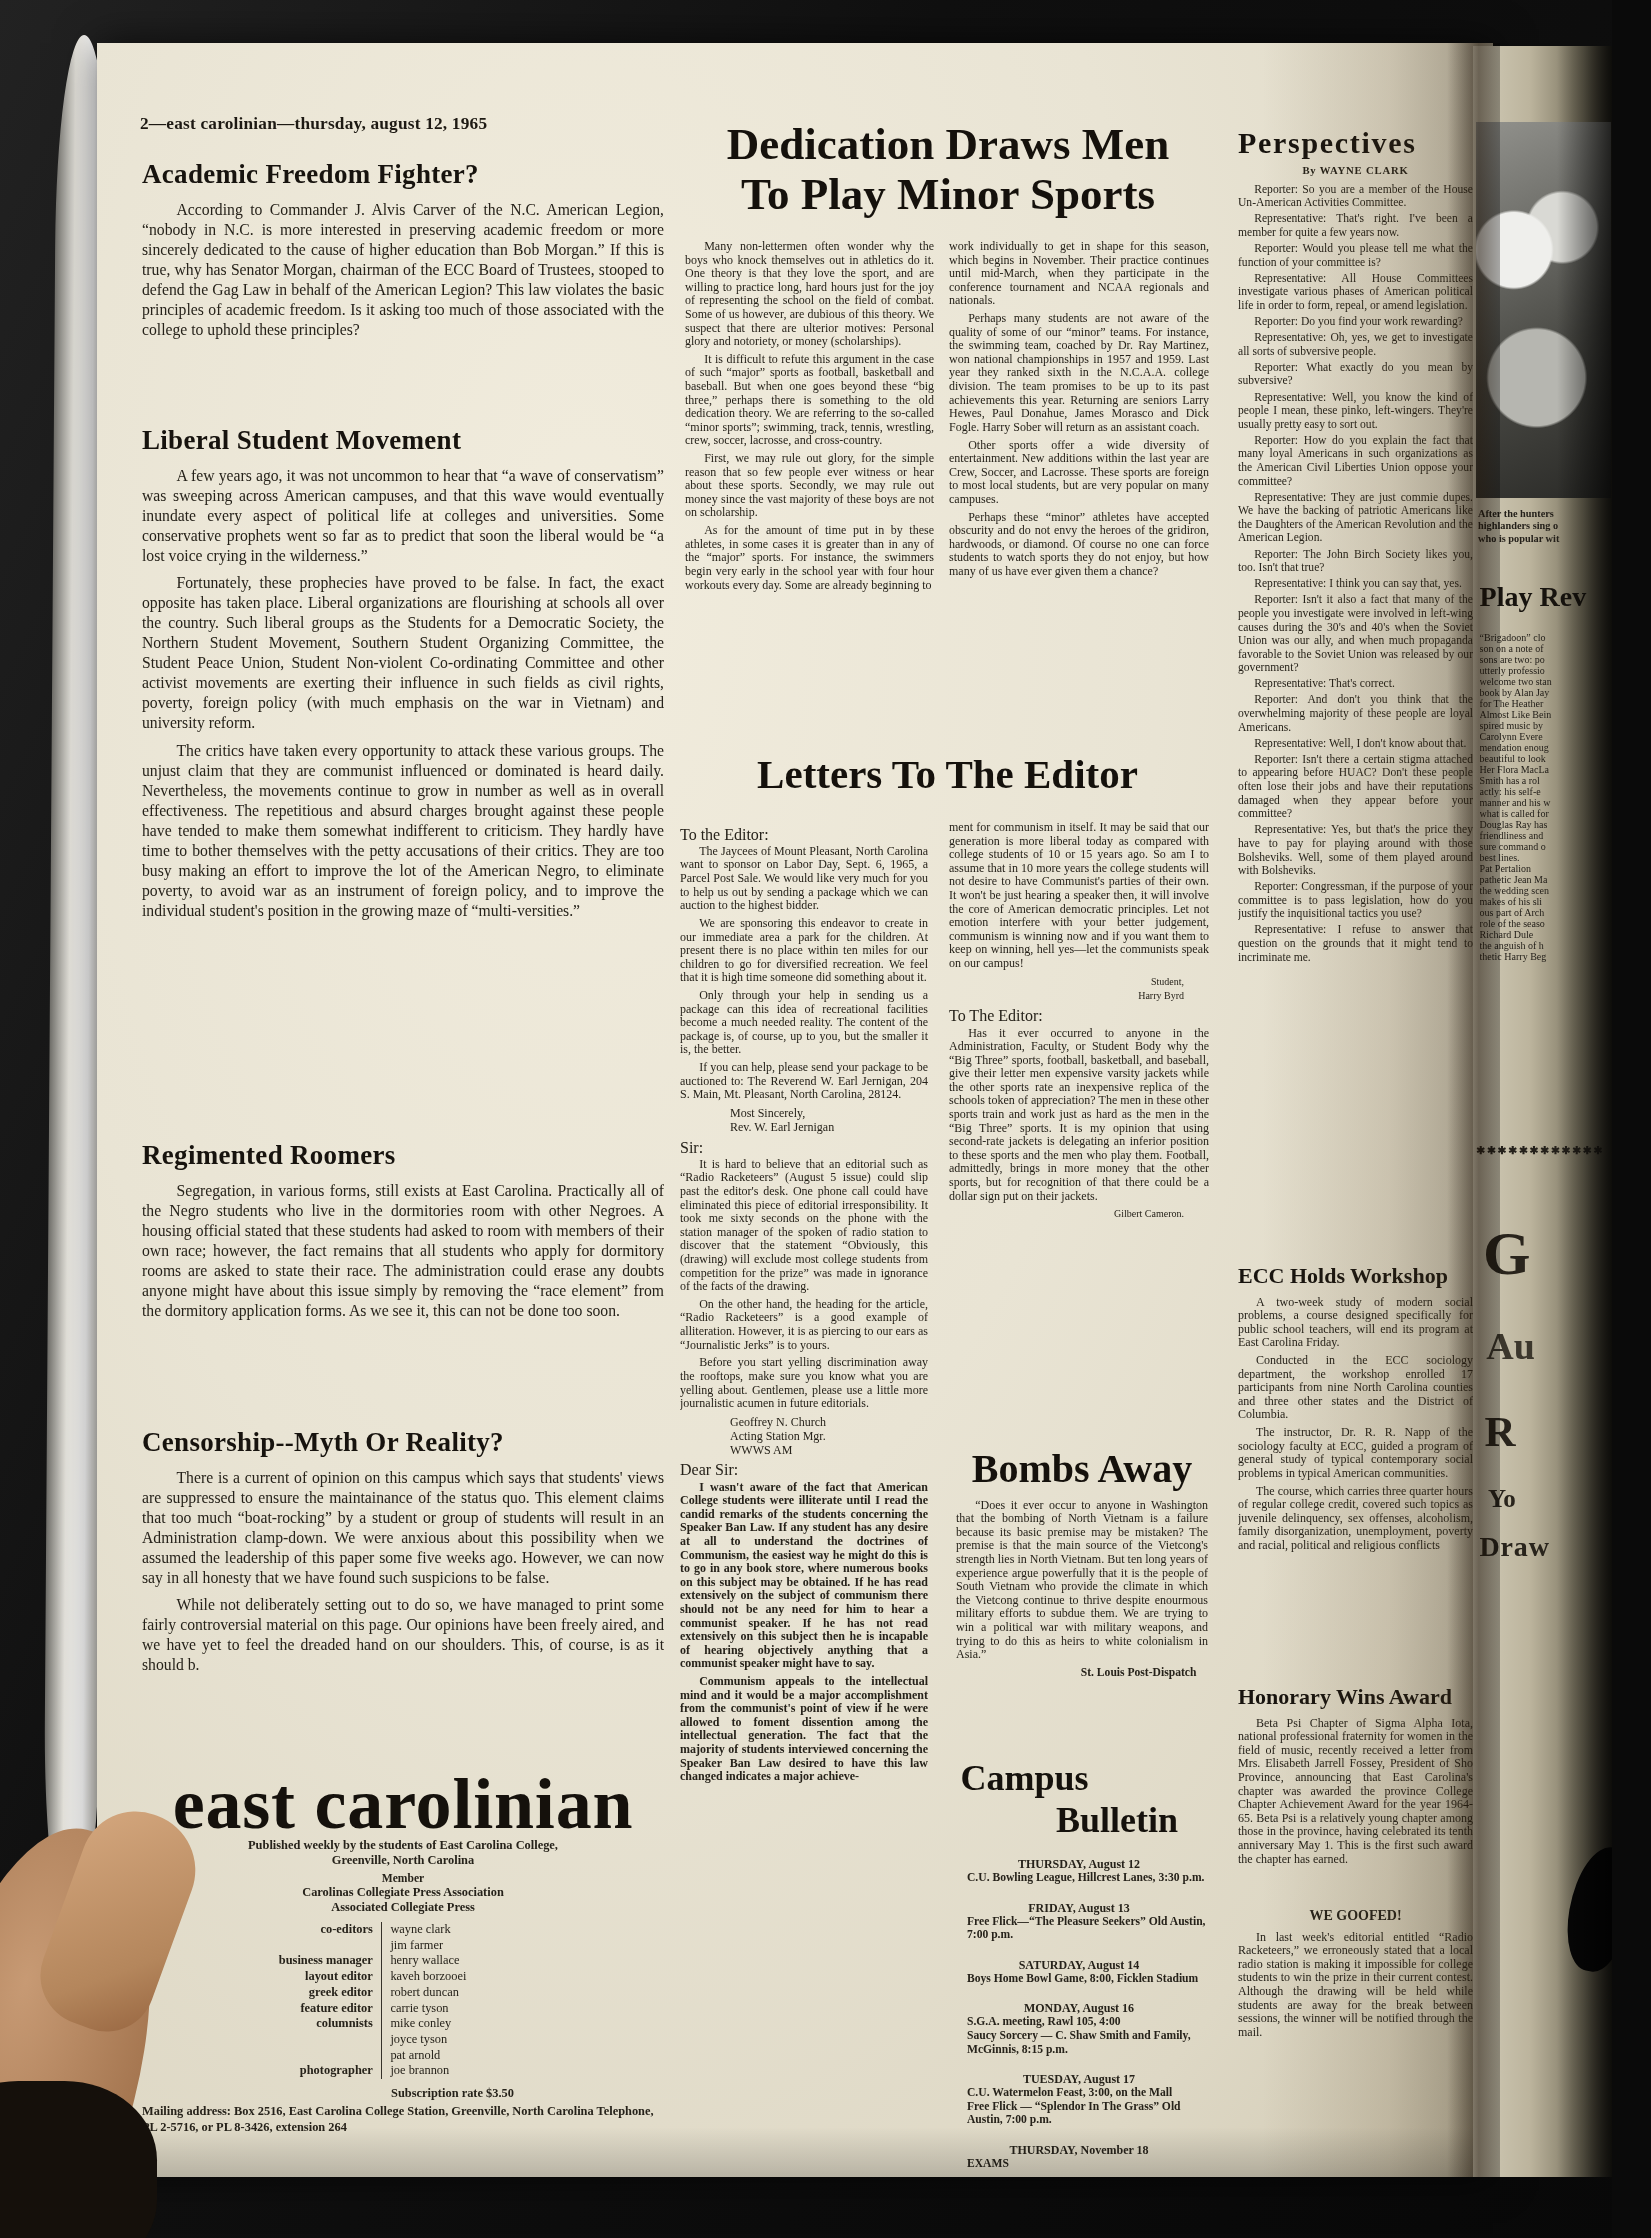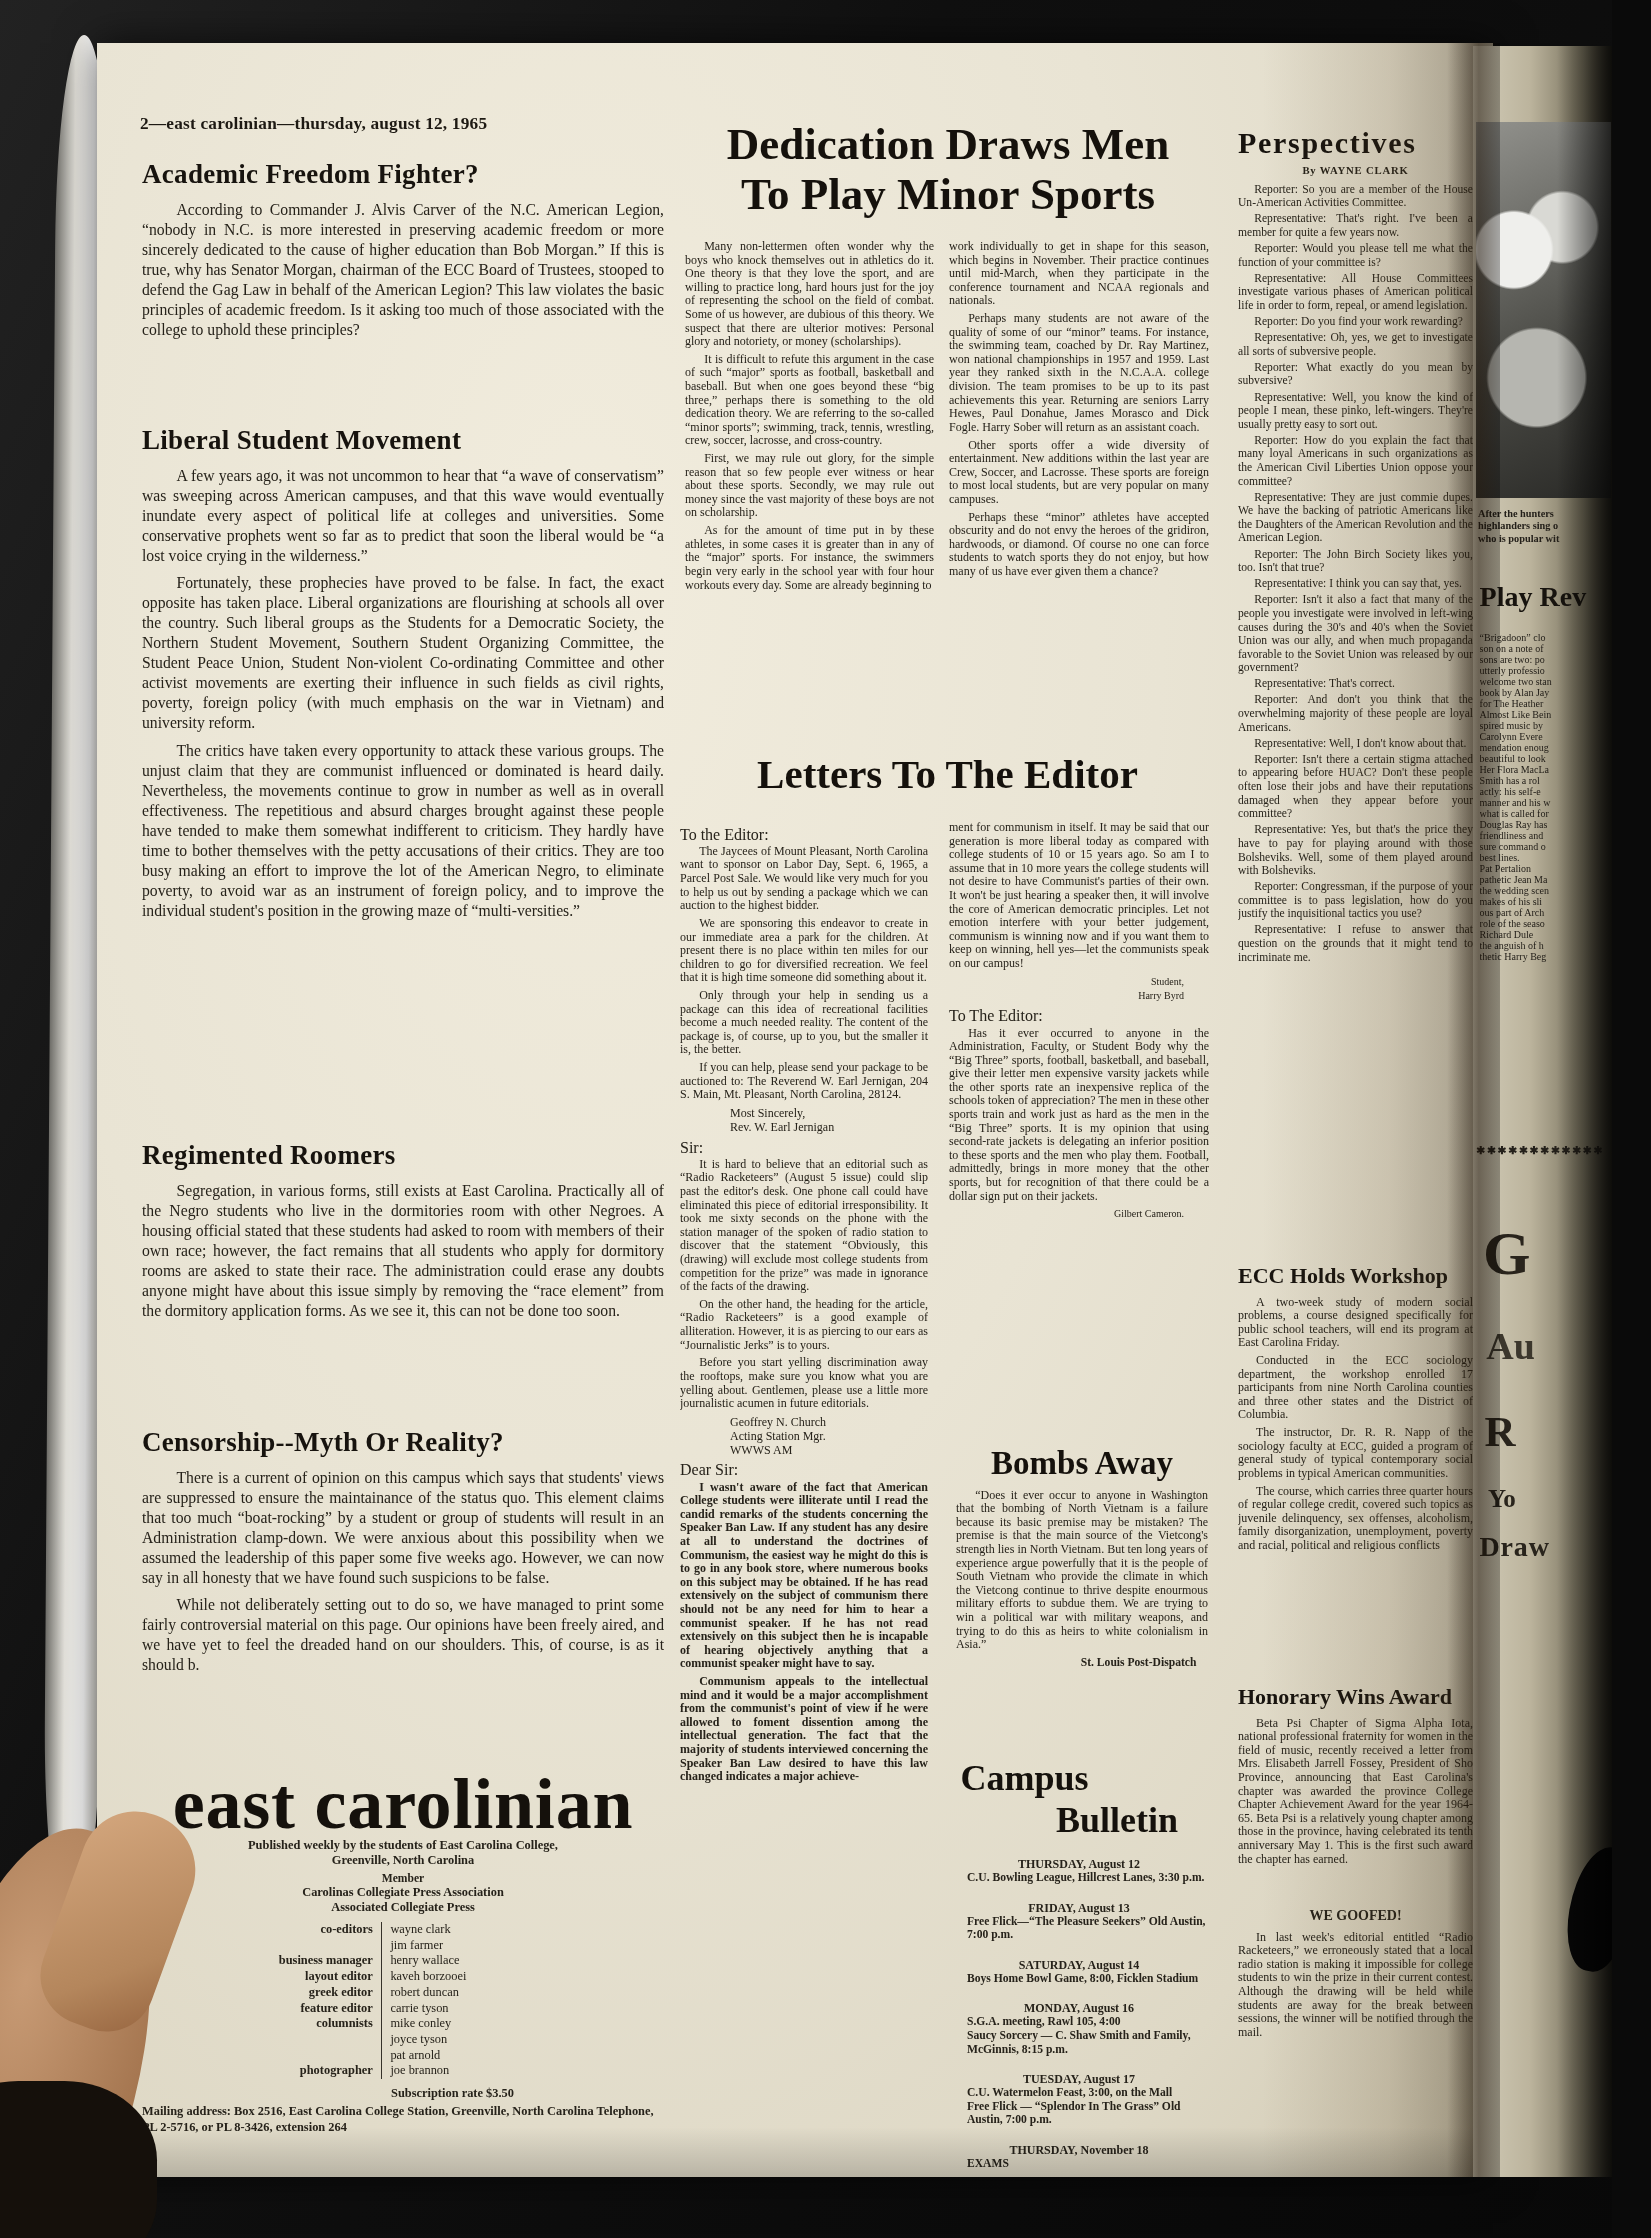--- a/index.html
+++ b/index.html
@@ -61,21 +61,21 @@
   .bighead { position:absolute; text-align:center; font-weight:bold; color:#15110c; }
   .ded-head { left:570px; top:76px; width:562px; font-size:45px; line-height:50px; }
   .let-head { left:578px; top:709px; width:545px; font-size:41px; line-height:45px; }
   .midtext p { font-size:12px; line-height:13.6px; text-indent:1.6em; text-align:justify; margin-bottom:4.1px; }
   .noindent-first p:first-child { text-indent:0; }
   .opening { font-size:16px; line-height:14px; margin:6.6px 0 3.3px;font-family:Liberation Serif, serif; }
   .sig-left { font-size:12px; line-height:14px; padding-left:50px; }
   .sig-right { font-size:10px; line-height:14px; text-align:right; padding-right:25px; }
   .heavy p { font-weight:bold; }
 
-  .bombs-title { font-size:33px; font-weight:bold; text-align:center; margin-bottom:6.6px; color:#15110c; }
+  .bombs-title { font-size:40px; font-weight:bold; text-align:center; margin-bottom:6.6px; color:#15110c; }
   .attrib { font-size:11.6px; font-weight:bold; text-align:right; padding-right:11.6px; margin-top:3.3px; }
 
   .cb-t1 { font-size:36px; font-weight:bold; padding-left:11.6px; color:#15110c; }
   .cb-t2 { font-size:36px; font-weight:bold; padding-left:107px; color:#15110c; margin-bottom:8.3px; }
   .b-day { font-weight:bold; font-size:12px; line-height:14px; margin-top:16px;text-align:center; }
   .b-ev { font-weight:bold; font-size:11.6px; line-height:13.6px; padding-left:18px; }
 
   
   .persp-title { font-size:30px; font-weight:bold; letter-spacing:1.7px; color:#17130e; }
   .persp-by { font-size:10.7px; font-weight:bold; text-align:center; letter-spacing:0.8px; margin:4.1px 0 6.6px; }

